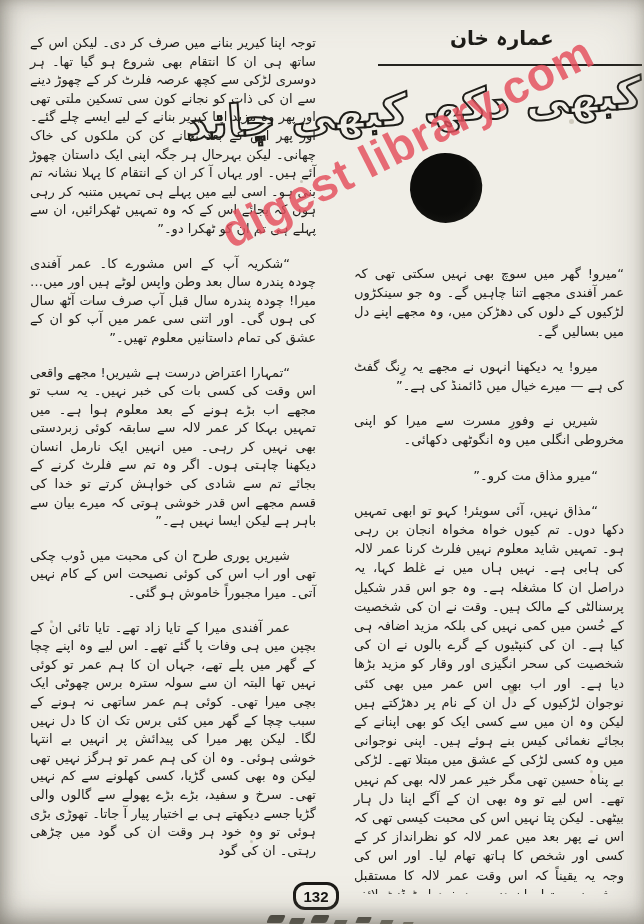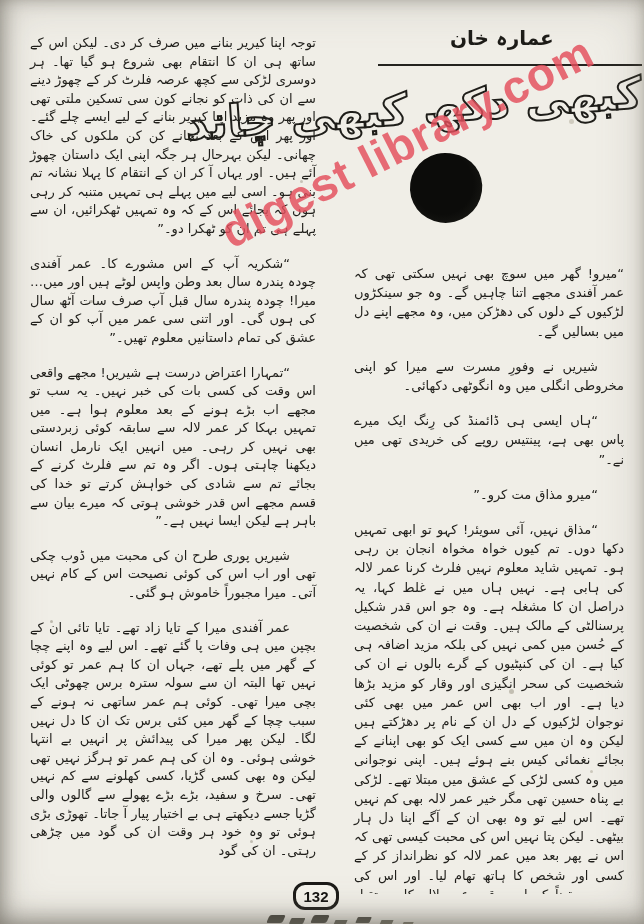--- a/index.html
+++ b/index.html
@@ -108,22 +108,22 @@
 
   <div class="author">عمارہ خان</div>
   <div class="header-rule"></div>
   <div class="title-callig">کبھی دکھ کبھی چاند</div>
   <div class="moon"></div>
 
   <div class="watermark">digest library.com</div>
 
   <div class="col col-right">
     <p class="no-indent">“میرو! گھر میں سوچ بھی نہیں سکتی تھی کہ عمر آفندی مجھے اتنا چاہیں گے۔ وہ جو سینکڑوں لڑکیوں کے دلوں کی دھڑکن میں، وہ مجھے اپنے دل میں بسالیں گے۔</p>
+    <p>میرو! یہ دیکھنا انہوں نے مجھے یہ رِنگ گفٹ کی ہے — میرے خیال میں ڈائمنڈ کی ہے۔”</p>
     <p>شیریں نے وفورِ مسرت سے میرا کو اپنی مخروطی انگلی میں وہ انگوٹھی دکھائی۔</p>
-    <p>“ہاں ایسی ہی ڈائمنڈ کی رِنگ ایک میرے پاس بھی ہے، پینتیس روپے کی خریدی تھی میں نے۔”</p>
     <p>“میرو مذاق مت کرو۔”</p>
     <p>“مذاق نہیں، آئی سویئر! کہو تو ابھی تمہیں دکھا دوں۔ تم کیوں خواہ مخواہ انجان بن رہی ہو۔ تمہیں شاید معلوم نہیں فلرٹ کرنا عمر لالہ کی ہابی ہے۔ نہیں ہاں میں نے غلط کہا، یہ دراصل ان کا مشغلہ ہے۔ وہ جو اس قدر شکیل پرسنالٹی کے مالک ہیں۔ وقت نے ان کی شخصیت کے حُسن میں کمی نہیں کی بلکہ مزید اضافہ ہی کیا ہے۔ ان کی کنپٹیوں کے گرے بالوں نے ان کی شخصیت کی سحر انگیزی اور وقار کو مزید بڑھا دیا ہے۔ اور اب بھی اس عمر میں بھی کئی نوجوان لڑکیوں کے دل ان کے نام پر دھڑکتے ہیں لیکن وہ ان میں سے کسی ایک کو بھی اپنانے کے بجائے نغمائی کیس بنے ہوئے ہیں۔ اپنی نوجوانی میں وہ کسی لڑکی کے عشق میں مبتلا تھے۔ لڑکی بے پناہ حسین تھی مگر خیر عمر لالہ بھی کم نہیں تھے۔ اس لیے تو وہ بھی ان کے آگے اپنا دل ہار بیٹھی۔ لیکن پتا نہیں اس کی محبت کیسی تھی کہ اس نے پھر بعد میں عمر لالہ کو نظرانداز کر کے کسی اور شخص کا ہاتھ تھام لیا۔ اور اس کی وجہ یہ یقیناً کہ اس وقت عمر لالہ کا مستقبل روشن نہیں تھا۔ ان دنوں وہ خود اسٹوڈنٹ لائف گزار رہے تھے، اس کی بے وفائی سے عمر لالہ کو — سخت دھچکا پہنچا اور پھر انہوں نے اپنی پوری</p>
   </div>
 
   <div class="col col-left">
     <p class="no-indent">توجہ اپنا کیریر بنانے میں صرف کر دی۔ لیکن اس کے ساتھ ہی ان کا انتقام بھی شروع ہو گیا تھا۔ ہر دوسری لڑکی سے کچھ عرصہ فلرٹ کر کے چھوڑ دینے سے ان کی ذات کو نجانے کون سی تسکین ملتی تھی اور پھر وہ مزید اپنا کیریر بنانے کے لیے ایسے چلے گئے۔ اور پھر اس کے بعد نجانے کن کن ملکوں کی خاک چھانی۔ لیکن بہرحال ہر جگہ اپنی ایک داستان چھوڑ آئے ہیں۔ اور یہاں آ کر ان کے انتقام کا پہلا نشانہ تم بنی ہو۔ اسی لیے میں پہلے ہی تمہیں متنبہ کر رہی ہوں کہ بجائے اس کے کہ وہ تمہیں ٹھکرائیں، ان سے پہلے ہی تم ان کو ٹھکرا دو۔”</p>
     <p>“شکریہ آپ کے اس مشورے کا۔ عمر آفندی چودہ پندرہ سال بعد وطن واپس لوٹے ہیں اور میں… میرا! چودہ پندرہ سال قبل آپ صرف سات آٹھ سال کی ہوں گی۔ اور اتنی سی عمر میں آپ کو ان کے عشق کی تمام داستانیں معلوم تھیں۔”</p>
     <p>“تمہارا اعتراض درست ہے شیریں! مجھے واقعی اس وقت کی کسی بات کی خبر نہیں۔ یہ سب تو مجھے اب بڑے ہونے کے بعد معلوم ہوا ہے۔ میں تمہیں بہکا کر عمر لالہ سے سابقہ کوئی زبردستی بھی نہیں کر رہی۔ میں انہیں ایک نارمل انسان دیکھنا چاہتی ہوں۔ اگر وہ تم سے فلرٹ کرنے کے بجائے تم سے شادی کی خواہش کرتے تو خدا کی قسم مجھے اس قدر خوشی ہوتی کہ میرے بیان سے باہر ہے لیکن ایسا نہیں ہے۔”</p>
     <p>شیریں پوری طرح ان کی محبت میں ڈوب چکی تھی اور اب اس کی کوئی نصیحت اس کے کام نہیں آتی۔ میرا مجبوراً خاموش ہو گئی۔</p>
     <p>عمر آفندی میرا کے تایا زاد تھے۔ تایا تائی ان کے بچپن میں ہی وفات پا گئے تھے۔ اس لیے وہ اپنے چچا کے گھر میں پلے تھے، جہاں ان کا ہم عمر تو کوئی نہیں تھا البتہ ان سے سولہ سترہ برس چھوٹی ایک بچی میرا تھی۔ کوئی ہم عمر ساتھی نہ ہونے کے سبب چچا کے گھر میں کئی برس تک ان کا دل نہیں لگا۔ لیکن پھر میرا کی پیدائش پر انہیں بے انتہا خوشی ہوئی۔ وہ ان کی ہم عمر تو ہرگز نہیں تھی لیکن وہ بھی کسی گڑیا، کسی کھلونے سے کم نہیں تھی۔ سرخ و سفید، بڑے بڑے پھولے سے گالوں والی گڑیا جسے دیکھتے ہی بے اختیار پیار آ جاتا۔ تھوڑی بڑی ہوئی تو وہ خود ہر وقت ان کی گود میں چڑھی رہتی۔ ان کی گود</p>

